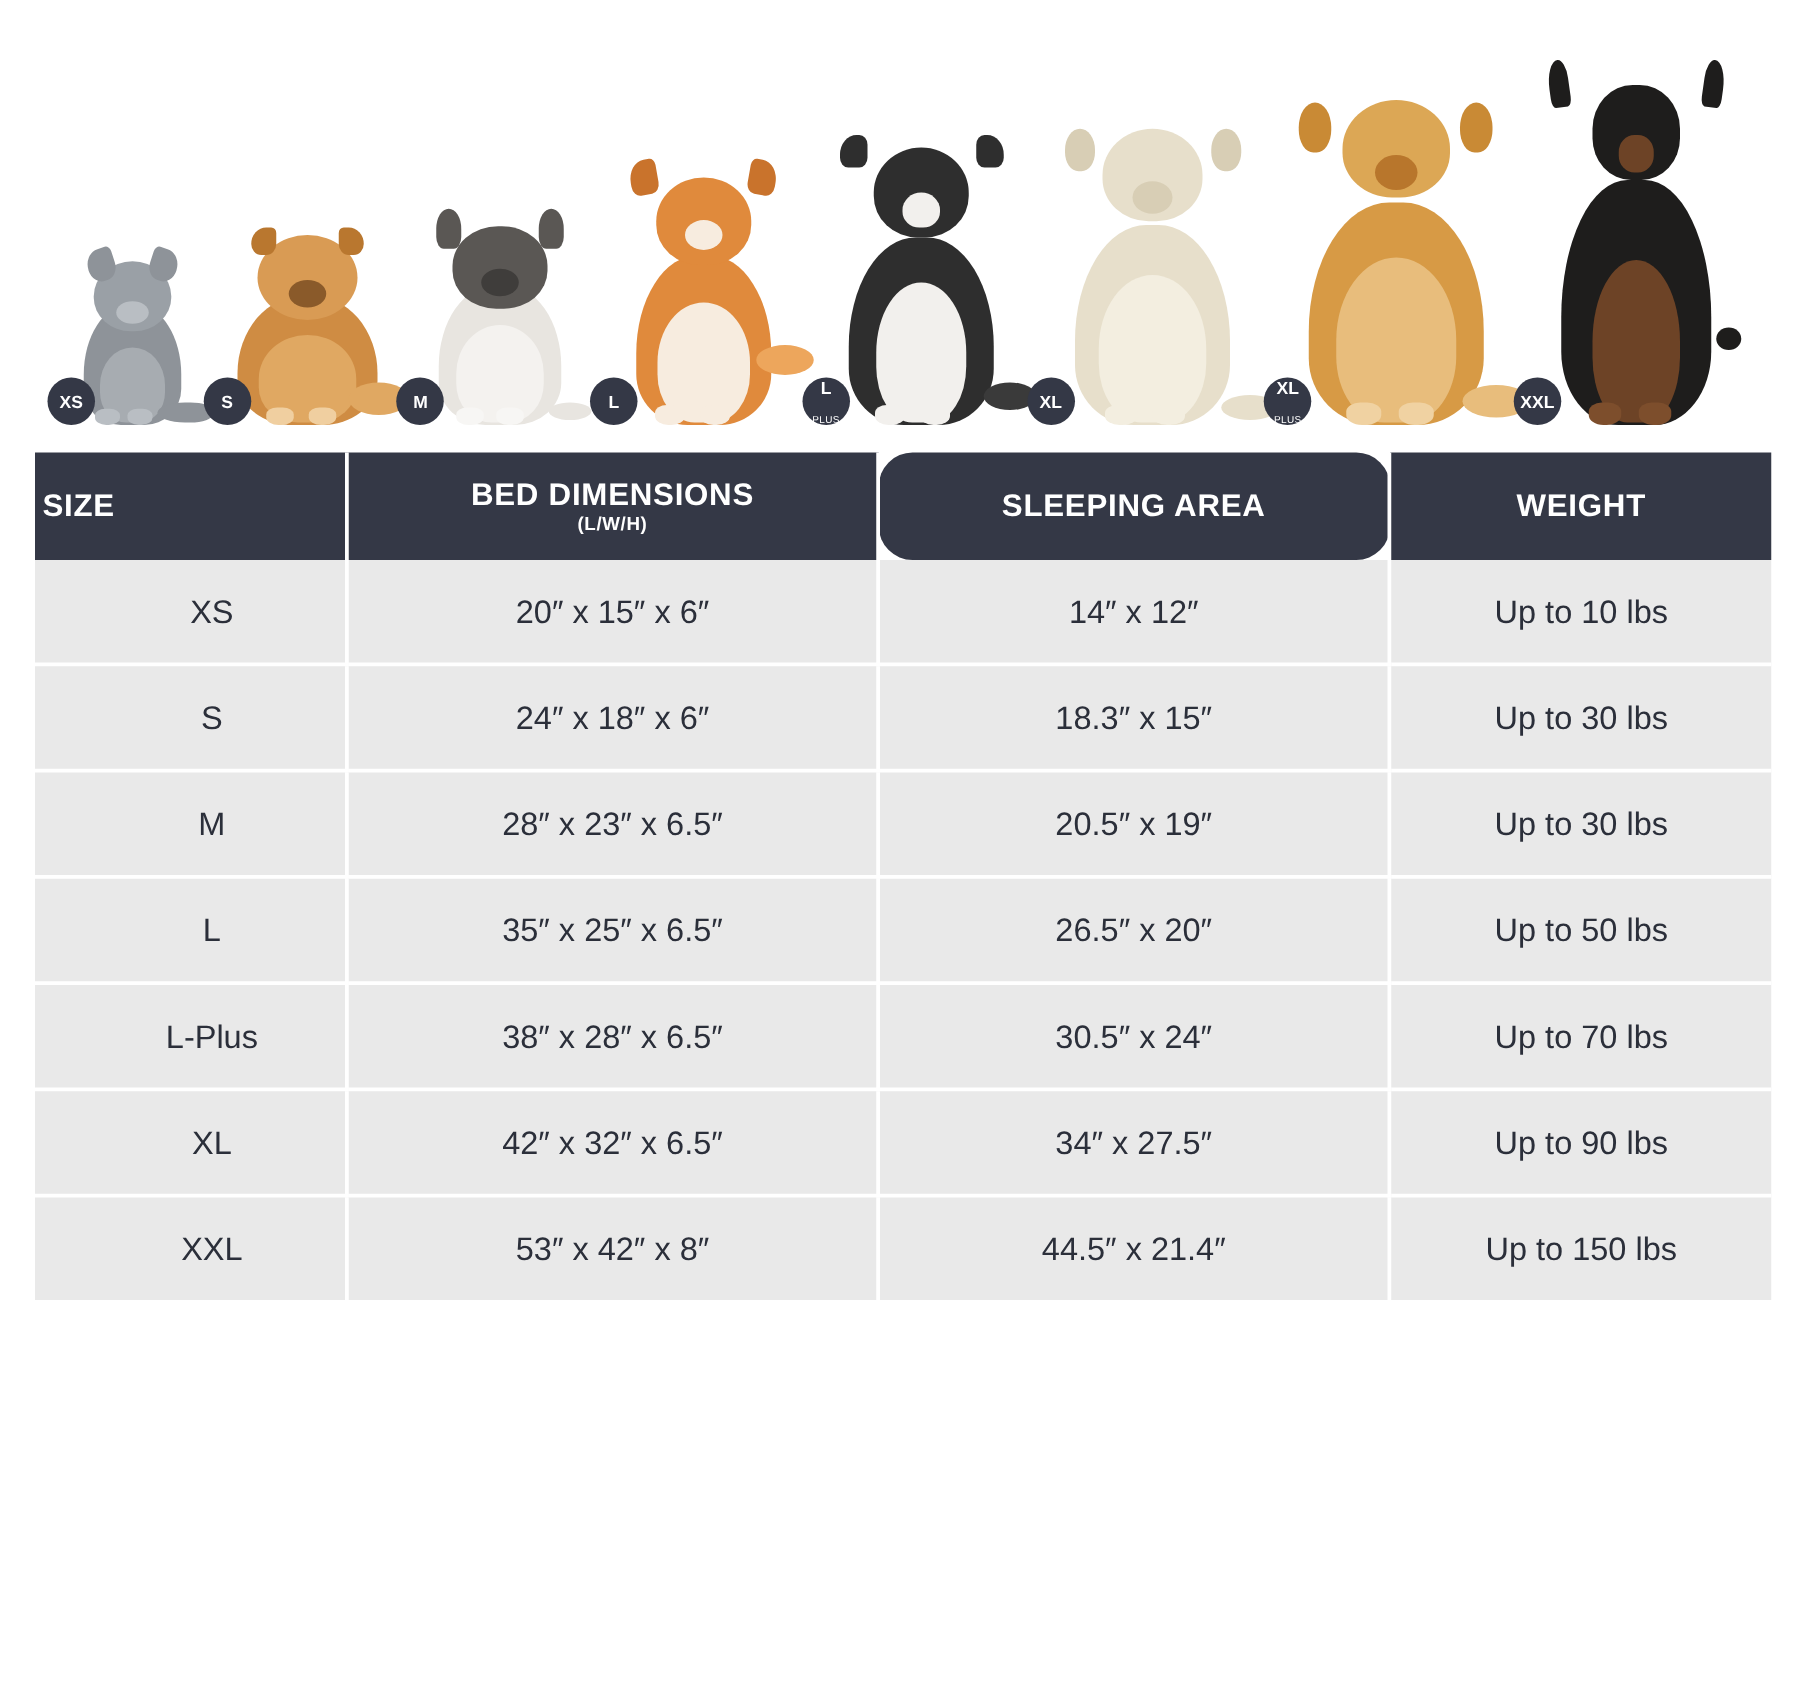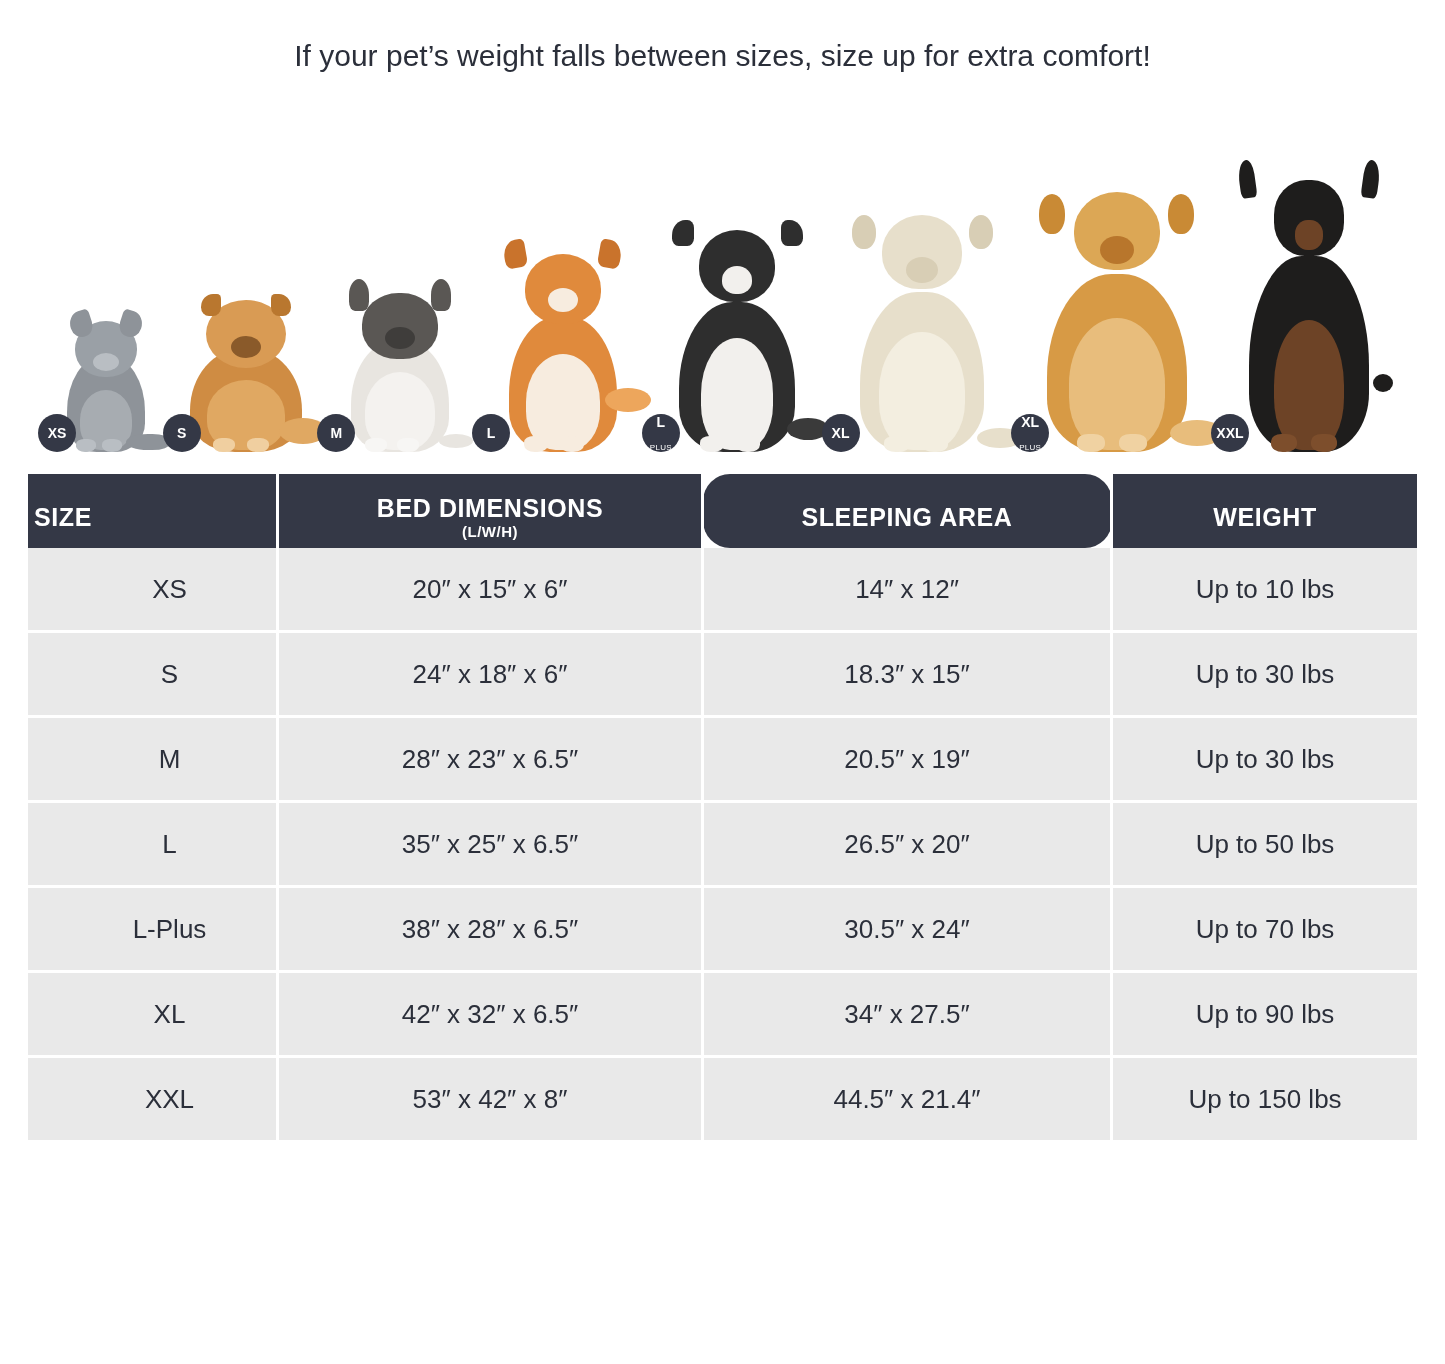--- a/index.html
+++ b/index.html
@@ -145,21 +145,21 @@
     width: 100%;
     border-collapse: collapse;
     table-layout: fixed;
   }
   table.size-table thead th {
     background: #343846;
     color: #ffffff;
     font-size: 25px;
     font-weight: bold;
     letter-spacing: 0.6px;
-    padding: 20px 6px 8px 6px;
+    padding: 20px 6px 20px 6px;
     vertical-align: middle;
     border-right: 3px solid #ffffff;
   }
   table.size-table thead th:last-child { border-right: none; }
   .th-sub {
     display: block;
     font-size: 15px;
     font-weight: bold;
     letter-spacing: 0.5px;
     margin-top: 0;
@@ -181,23 +181,20 @@
   table.size-table tbody td:last-child { border-right: none; }
   table.size-table tbody tr:last-child td { border-bottom: none; }
   td.cell-size { text-align: left; padding-left: 36px; }
 </style>
 </head>
 <body>
 
 <div class="page">
 
 
-  <div class="subtitle-wrap">
-    <div class="subtitle">If your pet’s weight falls between sizes, size up for extra comfort!</div>
-  </div>
 
   <div class="pets-row">
 
     <div class="pet">
       <div class="pet-figure">
         <div class="animal" style="width:120px;height:145px;">
           <div class="body" style="width:78px;height:96px;background:#8e9399;"></div>
           <div class="chest" style="width:52px;height:60px;bottom:2px;background:#a7acb1;"></div>
           <div class="head" style="width:62px;height:56px;top:14px;background:#9aa0a6;border-radius:50% 50% 48% 48%;"></div>
           <div class="snout" style="width:26px;height:18px;top:46px;background:#b9bec3;"></div>

